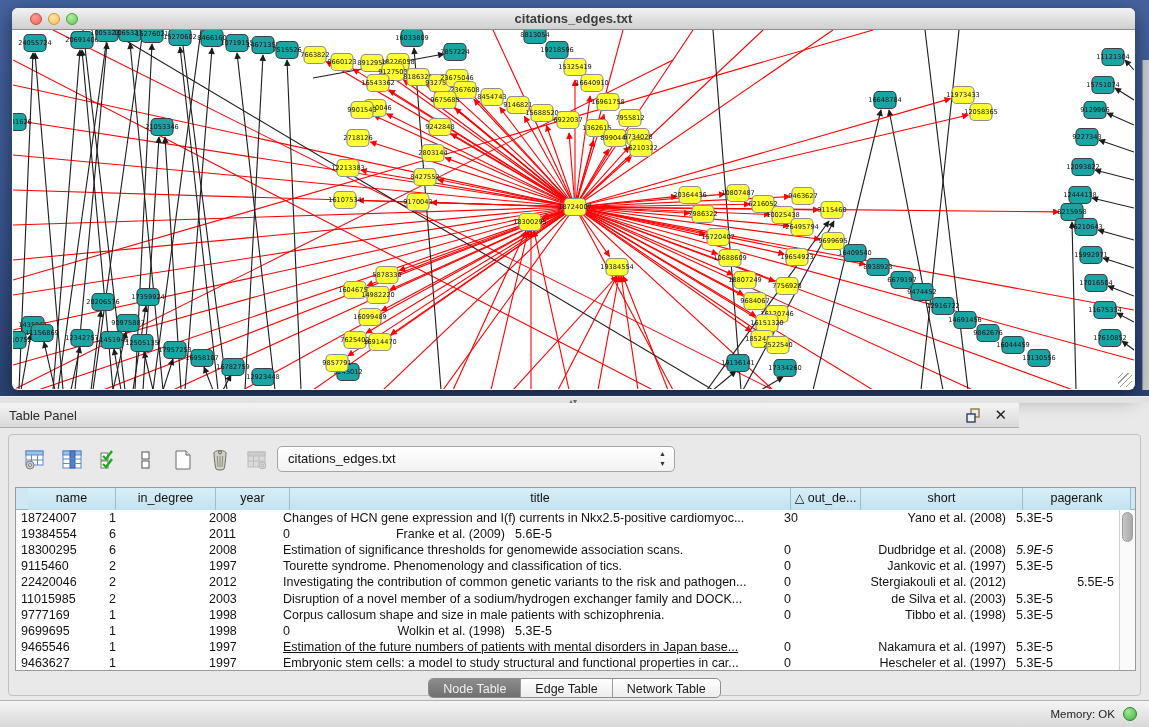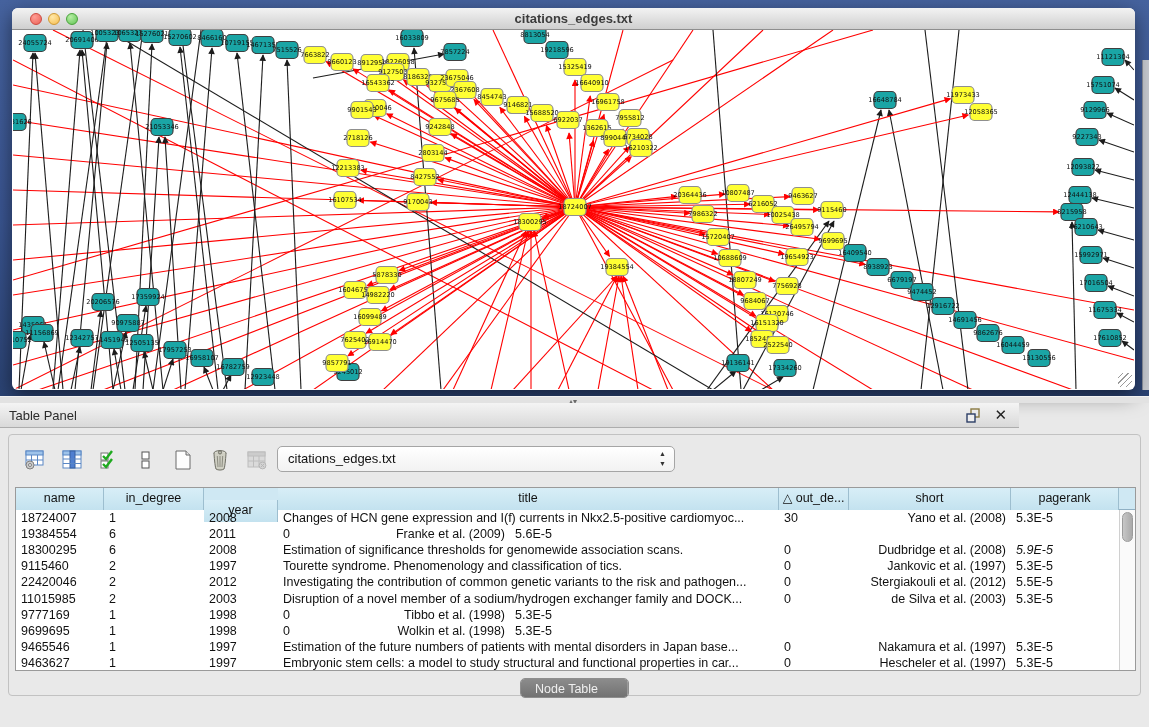--- a/index.html
+++ b/index.html
@@ -68,21 +68,21 @@
   .row { display:flex; height:16.1px; align-items:center; cursor:default; }
   .cell { flex:none; font-size:12.5px; color:#111; white-space:nowrap; overflow:hidden; padding:0 5px; }
   .c-center { text-align:right; }
   .vscroll { position:absolute; right:0; top:22px; bottom:0; width:16px; background:#fafafa; border-left:1px solid #d0d0d0; cursor:pointer; }
   .vthumb { position:absolute; left:2px; top:2px; width:11px; height:30px; border-radius:6px;
     background:linear-gradient(90deg,#c7c7c7,#a9a9a9); border:1px solid #9b9b9b; }
 
   
   .tabs { position:absolute; left:0; right:0; top:243px; display:flex; justify-content:center; }
   .seg { display:flex; border:1px solid #8e8e8e; border-radius:5px; overflow:hidden; height:20px;
-    background:linear-gradient(180deg,#ffffff,#ededed); font-size:12.5px;flex-direction:column; }
+    background:linear-gradient(180deg,#ffffff,#ededed); font-size:12.5px; }
   .seg span { padding:2px 14px; line-height:16px; color:#1a1a1a; border-right:1px solid #9a9a9a; cursor:pointer; }
   .seg span:last-child { border-right:none; }
   .seg .sel { background:linear-gradient(180deg,#8c8c8c,#6f6f6f); color:#efefef; }
 
   
   .status { position:absolute; left:0; top:700px; width:1149px; height:27px;
     background:linear-gradient(180deg,#f5f5f5,#d8d8d8); border-top:1px solid #b0b0b0; }
   .mem { position:absolute; right:34px; top:7px; font-size:11.5px; color:#222; }
   .led { position:absolute; right:12px; top:6px; width:14px; height:14px; border-radius:50%;
     background:radial-gradient(circle at 35% 30%,#9fe890,#43b24a); border:1px solid #2e7d32; cursor:pointer; }
@@ -829,23 +829,23 @@
         </span>
         <span class="ico fx">f(x)</span>
       </div>
       <div class="net-select">
         <span>citations_edges.txt</span>
         <span class="sel-arrows">▲<br>▼</span>
       </div>
 
       <div class="tbl">
         <div class="hdr-row" id="hdr-row">
-            <div class="hdr-cell" style="width: 88px;">name</div>
+            <div class="hdr-cell" style="width: 88px; margin-left: 12px;">name</div>
             <div class="hdr-cell" style="width: 100px;">in_degree</div>
-            <div class="hdr-cell" style="width: 74px; margin-top: 12px;">year</div>
+            <div class="hdr-cell" style="width: 74px;">year</div>
             <div class="hdr-cell" style="width: 501px;">title</div>
             <div class="hdr-cell" style="width: 70px;">△ out_de...</div>
             <div class="hdr-cell" style="width: 162px;">short</div>
             <div class="hdr-cell" style="width: 108px;">pagerank</div>
           </div>
         <div class="rows" id="rows">
             <div class="row">
               <div class="cell" style="width: 88px;">18724007</div>
               <div class="cell" style="width: 100px;">1</div>
               <div class="cell" style="width: 74px;">2008</div>
@@ -880,52 +880,53 @@
               <div class="cell c-center" style="width: 162px;">Jankovic et al. (1997)</div>
               <div class="cell" style="width: 108px;">5.3E-5</div>
             </div>
             <div class="row">
               <div class="cell" style="width: 88px;">22420046</div>
               <div class="cell" style="width: 100px;">2</div>
               <div class="cell" style="width: 74px;">2012</div>
               <div class="cell" style="width: 501px;">Investigating the contribution of common genetic variants to the risk and pathogen...</div>
               <div class="cell" style="width: 70px;">0</div>
               <div class="cell c-center" style="width: 162px;">Stergiakouli et al. (2012)</div>
-              <div class="cell" style="width: 108px;">5.5E-5</div>
+              <div class="cell" style="width: 108px; text-align: right;">5.5E-5</div>
             </div>
             <div class="row">
               <div class="cell" style="width: 88px;">11015985</div>
               <div class="cell" style="width: 100px;">2</div>
               <div class="cell" style="width: 74px;">2003</div>
               <div class="cell" style="width: 501px;">Disruption of a novel member of a sodium/hydrogen exchanger family and DOCK...</div>
               <div class="cell" style="width: 70px;">0</div>
               <div class="cell c-center" style="width: 162px;">de Silva et al. (2003)</div>
               <div class="cell" style="width: 108px;">5.3E-5</div>
             </div>
             <div class="row">
               <div class="cell" style="width: 88px;">9777169</div>
               <div class="cell" style="width: 100px;">1</div>
               <div class="cell" style="width: 74px;">1998</div>
+              <div class="cell" style="width: 501px;">Corpus callosum shape and size in male patients with schizophrenia.</div>
               <div class="cell" style="width: 70px;">0</div>
               <div class="cell c-center" style="width: 162px;">Tibbo et al. (1998)</div>
               <div class="cell" style="width: 108px;">5.3E-5</div>
             </div>
             <div class="row">
               <div class="cell" style="width: 88px;">9699695</div>
               <div class="cell" style="width: 100px;">1</div>
               <div class="cell" style="width: 74px;">1998</div>
               <div class="cell" style="width: 70px;">0</div>
               <div class="cell c-center" style="width: 162px;">Wolkin et al. (1998)</div>
               <div class="cell" style="width: 108px;">5.3E-5</div>
             </div>
             <div class="row">
               <div class="cell" style="width: 88px;">9465546</div>
               <div class="cell" style="width: 100px;">1</div>
               <div class="cell" style="width: 74px;">1997</div>
-              <div class="cell" style="width: 501px;">Estimation of the future numbers of patients with mental disorders in Japan base...</div>
+              <div class="cell" style="width: 501px; text-decoration: underline;">Estimation of the future numbers of patients with mental disorders in Japan base...</div>
               <div class="cell" style="width: 70px;">0</div>
               <div class="cell c-center" style="width: 162px;">Nakamura et al. (1997)</div>
               <div class="cell" style="width: 108px;">5.3E-5</div>
             </div>
             <div class="row">
               <div class="cell" style="width: 88px;">9463627</div>
               <div class="cell" style="width: 100px;">1</div>
               <div class="cell" style="width: 74px;">1997</div>
               <div class="cell" style="width: 501px;">Embryonic stem cells: a model to study structural and functional properties in car...</div>
               <div class="cell" style="width: 70px;">0</div>
@@ -942,14 +943,18 @@
         <div class="seg">
           <span class="sel">Node Table</span>
           <span>Edge Table</span>
           <span>Network Table</span>
         </div>
       </div>
 
     </div>
   </div>
 
+  <div class="status">
+    <span class="mem">Memory: OK</span>
+    <span class="led"></span>
+  </div>
 
 </div>
 
 </body></html>

